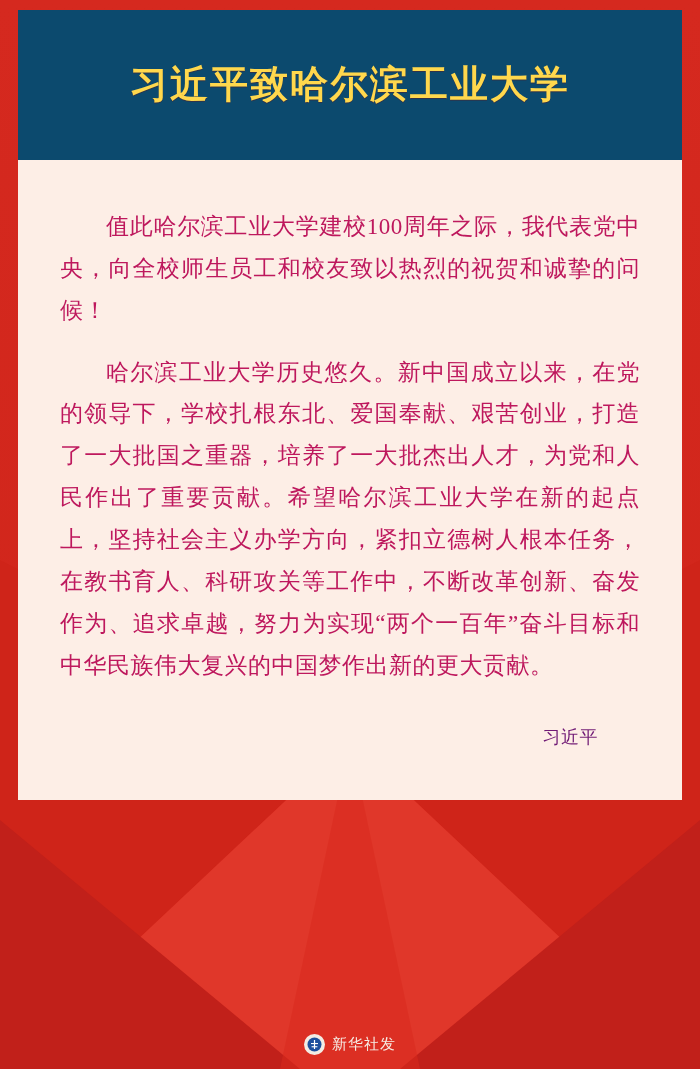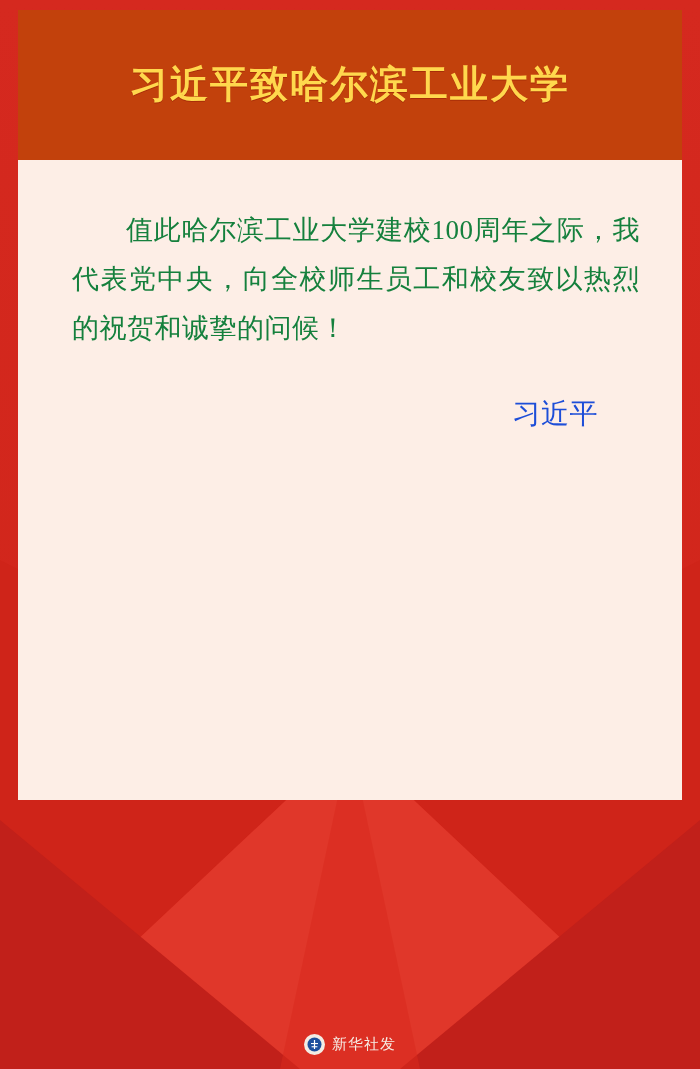--- a/index.html
+++ b/index.html
@@ -25,21 +25,21 @@
     background: linear-gradient(180deg, #d5291f 0%, #cf2419 100%);
   }
 
   
   .title-band {
     position: absolute;
     left: 18px;
     top: 10px;
     width: 664px;
     height: 150px;
-    background: #c2410c;
+    background: #0c4a6e;
     display: flex;
     align-items: center;
     justify-content: center;
     z-index: 6;
   }
   .title-line {
     color: #ffd84d;
     font-family: "Liberation Sans", "DejaVu Sans", sans-serif;
     font-weight: bold;
     font-size: 38px;
@@ -55,38 +55,38 @@
     left: 18px;
     top: 160px;
     width: 664px;
     height: 640px;
     background: #fdeee6;
     z-index: 5;
     box-sizing: border-box;
     padding: 46px 42px 10px 42px;
   }
   .letter p {
-    margin: 0 0 20px 12px;
-    font-size: 27px;
+    margin: 0 0 20px 0;
+    font-size: 23px;
     line-height: 1.82;
-    color: #15803d;
+    color: #be185d;
     text-align: justify;
     text-indent: 2em;
     letter-spacing: 0.5px;
     font-family: "Liberation Serif", "DejaVu Serif", serif;
   }
   .sign {
     margin-top: 36px;
     text-align: right;
     padding-right: 42px;
   }
   .sign div {
-    font-size: 28px;
+    font-size: 18px;
     line-height: 1.75;
-    color: #1d4ed8;
+    color: #701a75;
     letter-spacing: 0.5px;
   }
 
   
   .env {
     position: absolute;
     left: 0;
     top: 560px;
     width: 700px;
     height: 509px;
@@ -146,20 +146,21 @@
       <polygon points="350,180 420,509 280,509" fill="#d9291e" opacity="0.55"></polygon>
     </svg>
   </div>
 
   <div class="title-band">
     <div class="title-line">习近平致哈尔滨工业大学</div>
   </div>
 
   <div class="letter">
     <p>值此哈尔滨工业大学建校100周年之际，我代表党中央，向全校师生员工和校友致以热烈的祝贺和诚挚的问候！</p>
+    <p>哈尔滨工业大学历史悠久。新中国成立以来，在党的领导下，学校扎根东北、爱国奉献、艰苦创业，打造了一大批国之重器，培养了一大批杰出人才，为党和人民作出了重要贡献。希望哈尔滨工业大学在新的起点上，坚持社会主义办学方向，紧扣立德树人根本任务，在教书育人、科研攻关等工作中，不断改革创新、奋发作为、追求卓越，努力为实现“两个一百年”奋斗目标和中华民族伟大复兴的中国梦作出新的更大贡献。</p>
     <div class="sign">
       <div>习近平</div>
     </div>
   </div>
 
   <div class="footer">
     <span class="logo">
       <svg width="15" height="15" viewBox="0 0 15 15" xmlns="http://www.w3.org/2000/svg">
         <circle cx="7.5" cy="7.5" r="7" fill="#1d4f9c"></circle>
         <rect x="6.9" y="3" width="1.2" height="9" fill="#ffffff"></rect>

